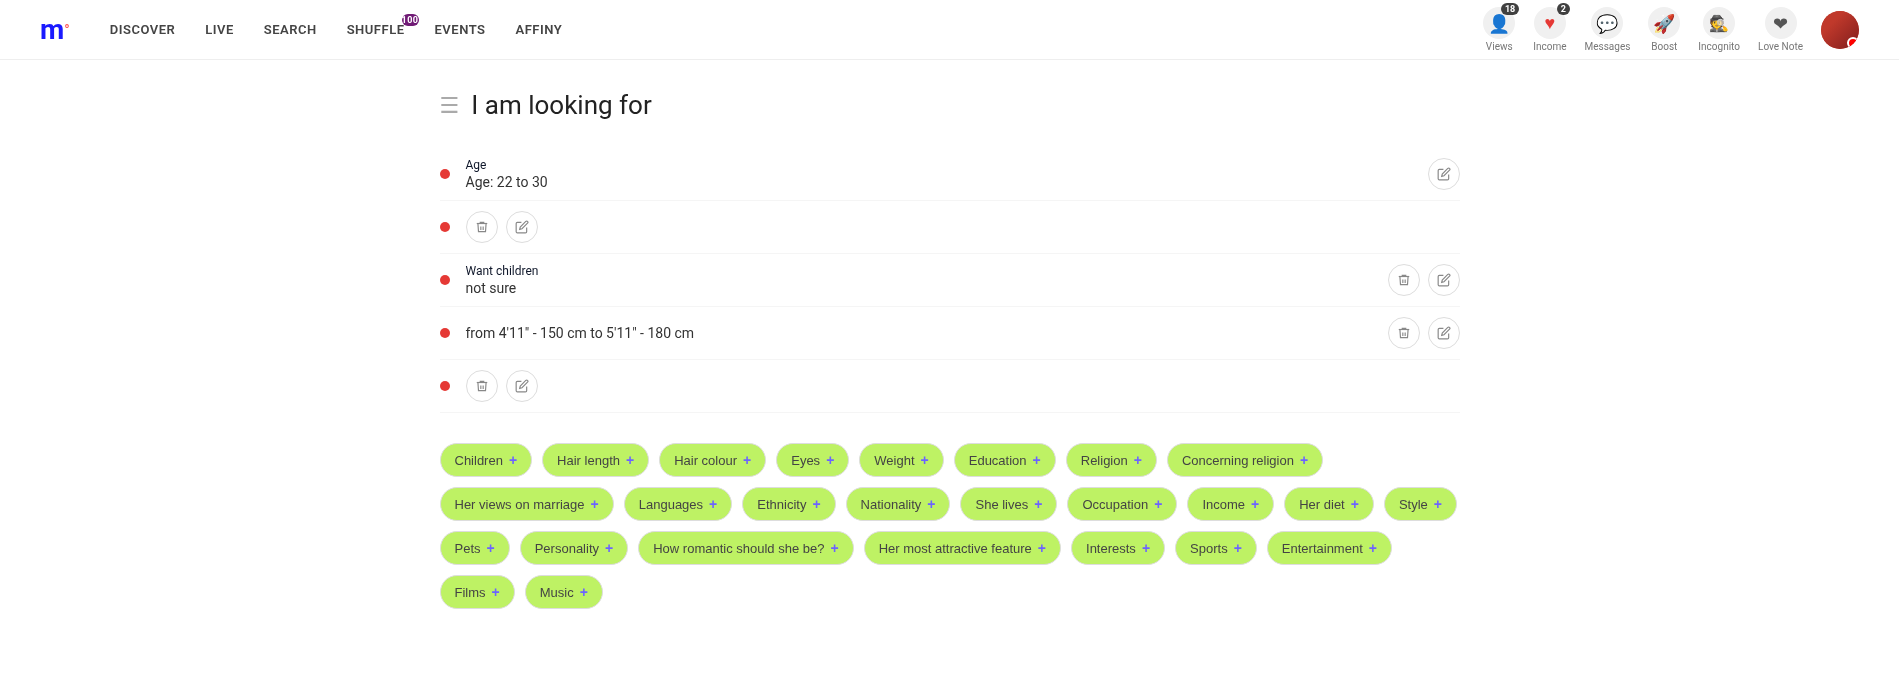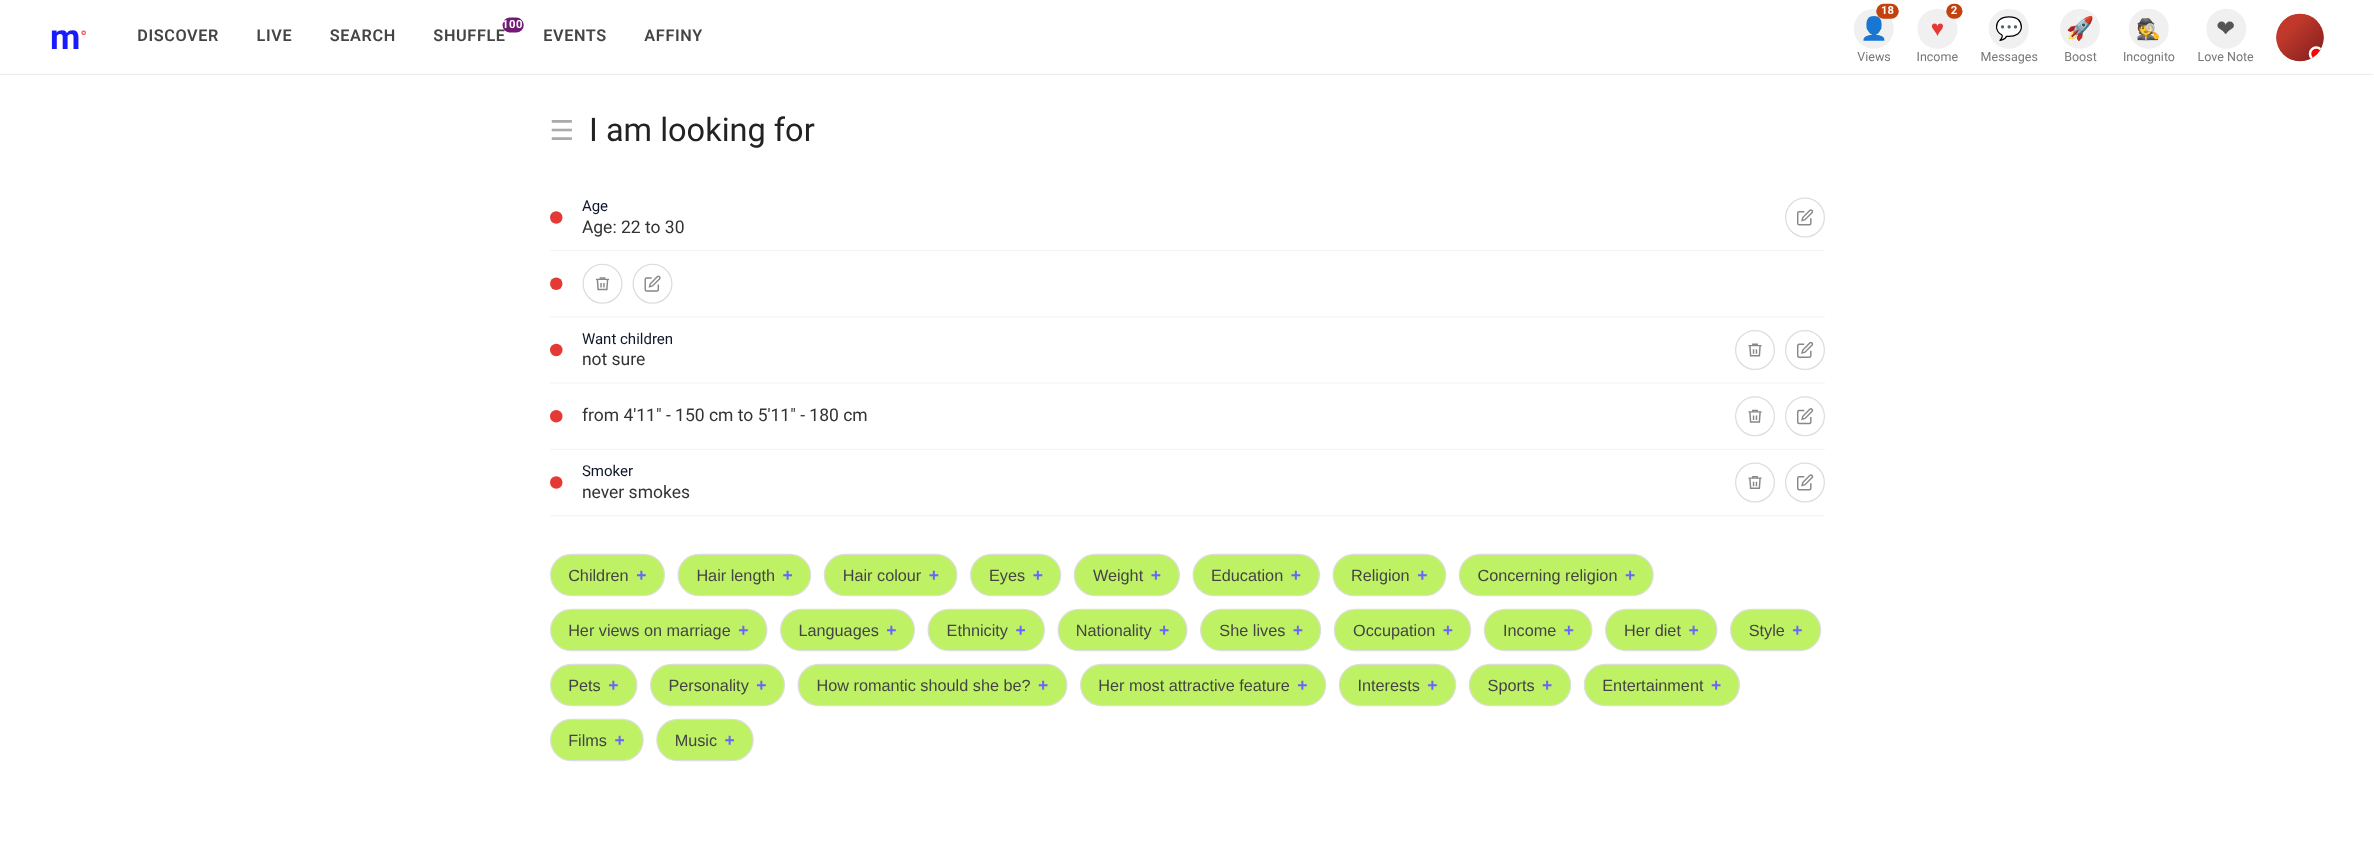--- a/index.html
+++ b/index.html
@@ -74,21 +74,21 @@
       position: relative;
     }
     .nav-icon-btn .icon-label {
       font-size: 10px;
       color: #777;
     }
     .nav-badge {
       position: absolute;
       top: -4px;
       right: -4px;
-      background: #c2410c;
+      background: #404040;
       color: #fff;
       font-size: 9px;
       border-radius: 10px;
       padding: 1px 4px;
       font-weight: bold;
     }
     .avatar-btn {
       width: 38px;
       height: 38px;
       border-radius: 50%;
@@ -385,24 +385,20 @@
           <button class="action-btn">
             <svg width="14" height="14" viewBox="0 0 24 24" fill="none" stroke="#888" stroke-width="2">
               <path d="M11 4H4a2 2 0 0 0-2 2v14a2 2 0 0 0 2 2h14a2 2 0 0 0 2-2v-7"></path>
               <path d="M18.5 2.5a2.121 2.121 0 0 1 3 3L12 15l-4 1 1-4 9.5-9.5z"></path>
             </svg>
           </button>
         </div>
       </div>
       <div class="criteria-item">
         <div class="criteria-dot"></div>
-        <div class="criteria-content">
-          <div class="criteria-label">Smoker</div>
-          <div class="criteria-value">never smokes</div>
-        </div>
         <div class="criteria-actions">
           <button class="action-btn">
             <svg width="14" height="14" viewBox="0 0 24 24" fill="none" stroke="#888" stroke-width="2">
               <polyline points="3,6 5,6 21,6"></polyline>
               <path d="M19,6l-1,14H6L5,6"></path>
               <path d="M10,11v6"></path>
               <path d="M14,11v6"></path>
               <path d="M9,6V4h6v2"></path>
             </svg>
           </button>

